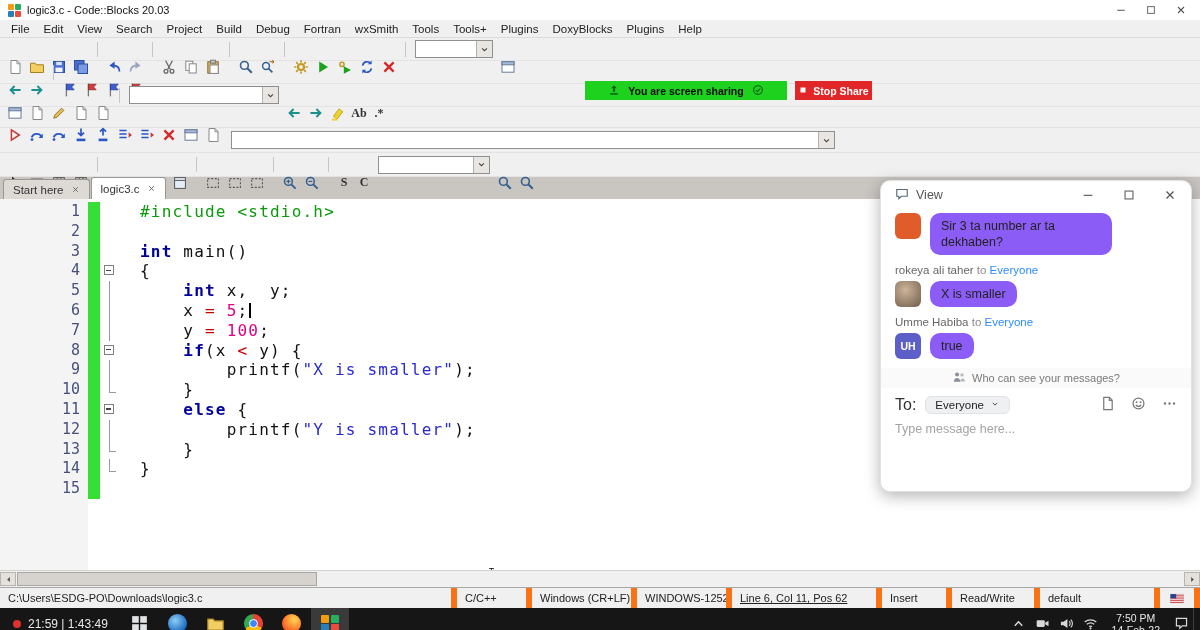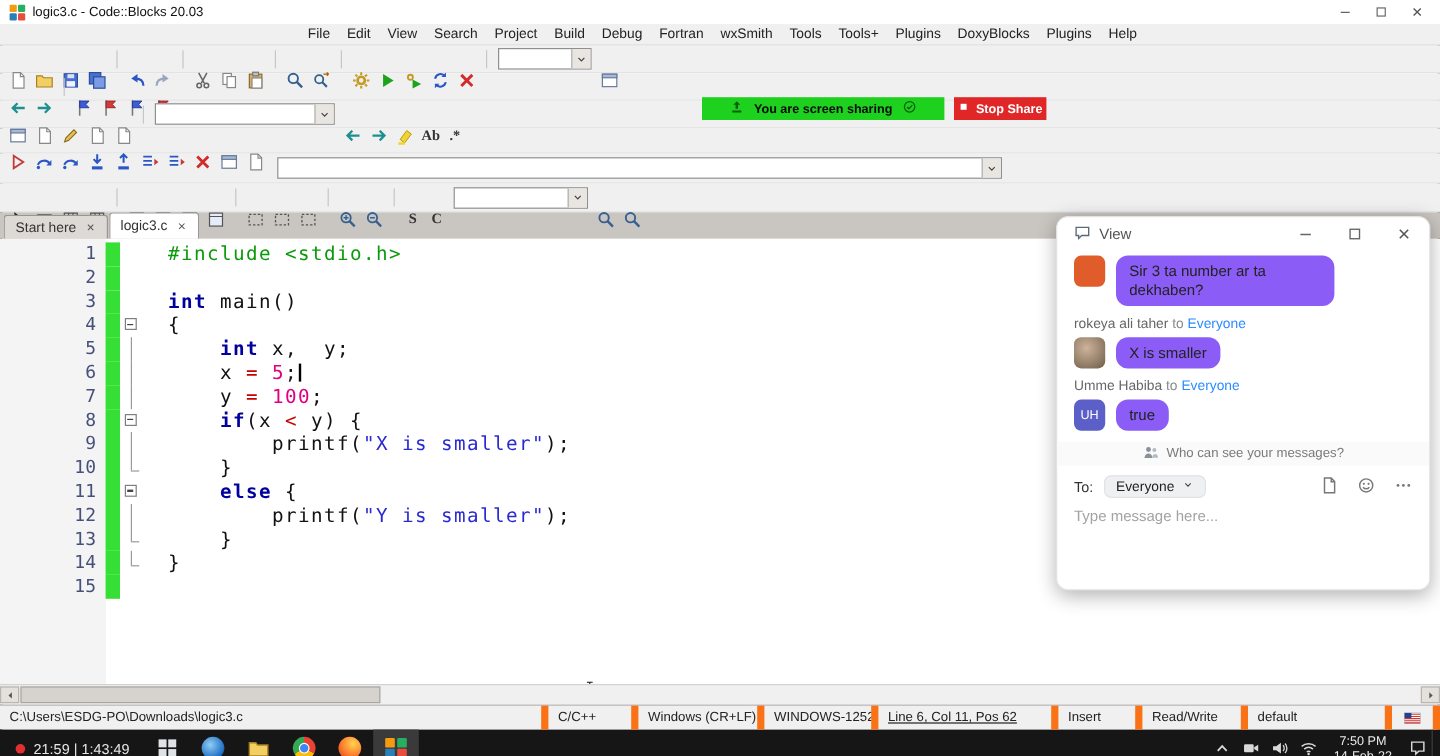--- a/index.html
+++ b/index.html
@@ -6,21 +6,21 @@
   .screen{position:relative;width:1200px;height:630px;background:#fff;overflow:hidden;
     font-family:"Liberation Sans",sans-serif;box-shadow:inset 0 0 0 2px #000;margin:0 auto;}
   
   .titlebar{height:20px;background:#fff;display:flex;align-items:center;gap:6px;padding:0 4px 0 8px;font-size:11px;color:#111;}
   .cbicon{width:13px;height:13px;display:grid;grid-template-columns:1fr 1fr;grid-template-rows:1fr 1fr;gap:1px;}
   .cbicon span{border-radius:1px;}
   .winbtns{margin-left:auto;display:flex;}
   .winbtn{width:30px;height:18px;display:flex;align-items:center;justify-content:center;}
   .winbtn svg{width:12px;height:12px;}
   
-  .menubar{height:17px;background:#f0f0f0;border-bottom:1px solid #dcdcdc;display:flex;align-items:center;padding-left:4px;font-size:11.5px;color:#222;justify-content:center;}
+  .menubar{height:17px;background:#f0f0f0;border-bottom:1px solid #dcdcdc;display:flex;align-items:center;padding-left:4px;font-size:11.5px;color:#222;}
   .menu-item{padding:1px 7px;white-space:nowrap;}
   
   .tbrow{background:#f0f0f0;border-bottom:1px solid #e3e3e3;display:flex;align-items:center;padding-left:5px;gap:2px;}
   .tbi{width:20px;height:20px;display:inline-flex;align-items:center;justify-content:center;flex:none;margin-top:36px;}
   .tbi svg{width:16px;height:16px;}
   .tbtxt{font-weight:bold;font-size:12px;color:#333;font-family:"Liberation Serif",serif;width:18px;}
   .tbsep{width:1px;height:15px;background:#c6c6c6;margin:0 4px;flex:none;}
   .tbcombo{height:18px;background:#fff;border:1px solid #8f8f8f;display:inline-flex;align-items:center;justify-content:flex-end;margin:0 3px;flex:none;box-sizing:border-box;}
   .tbcombo .ca{width:15px;height:100%;background:#e9e6e2;border-left:1px solid #b0b0b0;display:flex;align-items:center;justify-content:center;}
   .tbcombo .ca svg{width:11px;height:11px;}
@@ -90,29 +90,29 @@
   .chat{position:absolute;left:880px;top:180px;width:312px;height:312px;background:#fff;border:1px solid #e2e2e2;border-radius:10px;
     box-shadow:0 4px 16px rgba(0,0,0,.30);z-index:6;display:flex;flex-direction:column;font-size:12.5px;color:#222;box-sizing:border-box;overflow:hidden;}
   .chat-header{height:28px;flex:none;display:flex;align-items:center;gap:7px;padding:0 14px;}
   .chat-header svg{width:14px;height:14px;}
   .chat-title{color:#555;font-size:12.5px;}
   .chat-hbtns{margin-left:auto;display:flex;gap:27px;align-items:center;}
   .chat-hbtn{display:flex;align-items:center;justify-content:center;}
   .chat-msgs{flex:none;padding:4px 14px 0;}
   .msgwrap{margin-bottom:9px;}
   .msg{display:flex;gap:9px;align-items:flex-start;}
-  .avatar{width:26px;height:26px;border-radius:6px;flex:none;display:flex;align-items:center;justify-content:center;color:#fff;font-size:10.5px;font-weight:normal;}
+  .avatar{width:26px;height:26px;border-radius:6px;flex:none;display:flex;align-items:center;justify-content:center;color:#fff;font-size:10.5px;font-weight:bold;}
   .msg-name{font-size:11.5px;color:#666;margin:1px 0 5px;}
   .msg-name .to{color:#8a8a8a;}
   .msg-name .rcpt{color:#2d8cff;}
   .bubble{background:#8b5cf6;border-radius:10px;padding:5px 11px;display:inline-block;max-width:160px;line-height:16px;}
   .privacy{flex:none;height:20px;background:#fafafa;display:flex;align-items:center;justify-content:center;gap:6px;color:#7a7a7a;font-size:11px;}
   .privacy svg{width:14px;height:14px;}
   .tor{flex:none;display:flex;align-items:center;gap:9px;padding:8px 14px 0;}
-  .to-label{font-size:12px;color:#333;}
+  .to-label{font-size:16px;color:#333;}
   .pill{background:#eef0f2;border:1px solid #e0e2e5;border-radius:6px;padding:2px 9px;font-size:11.5px;color:#222;display:flex;align-items:center;gap:6px;}
   .pill svg{width:10px;height:10px;}
   .tor-icons{margin-left:auto;display:flex;gap:16px;align-items:center;}
   .tor-icons svg{width:15px;height:15px;}
   .chat-input{flex:none;border:none;outline:none;margin:4px 14px;padding:4px 0;font-size:12.5px;color:#333;font-family:"Liberation Sans",sans-serif;}
   .chat-input::placeholder{color:#a3a3a3;}
 </style>
 </head>
 <body>
 

